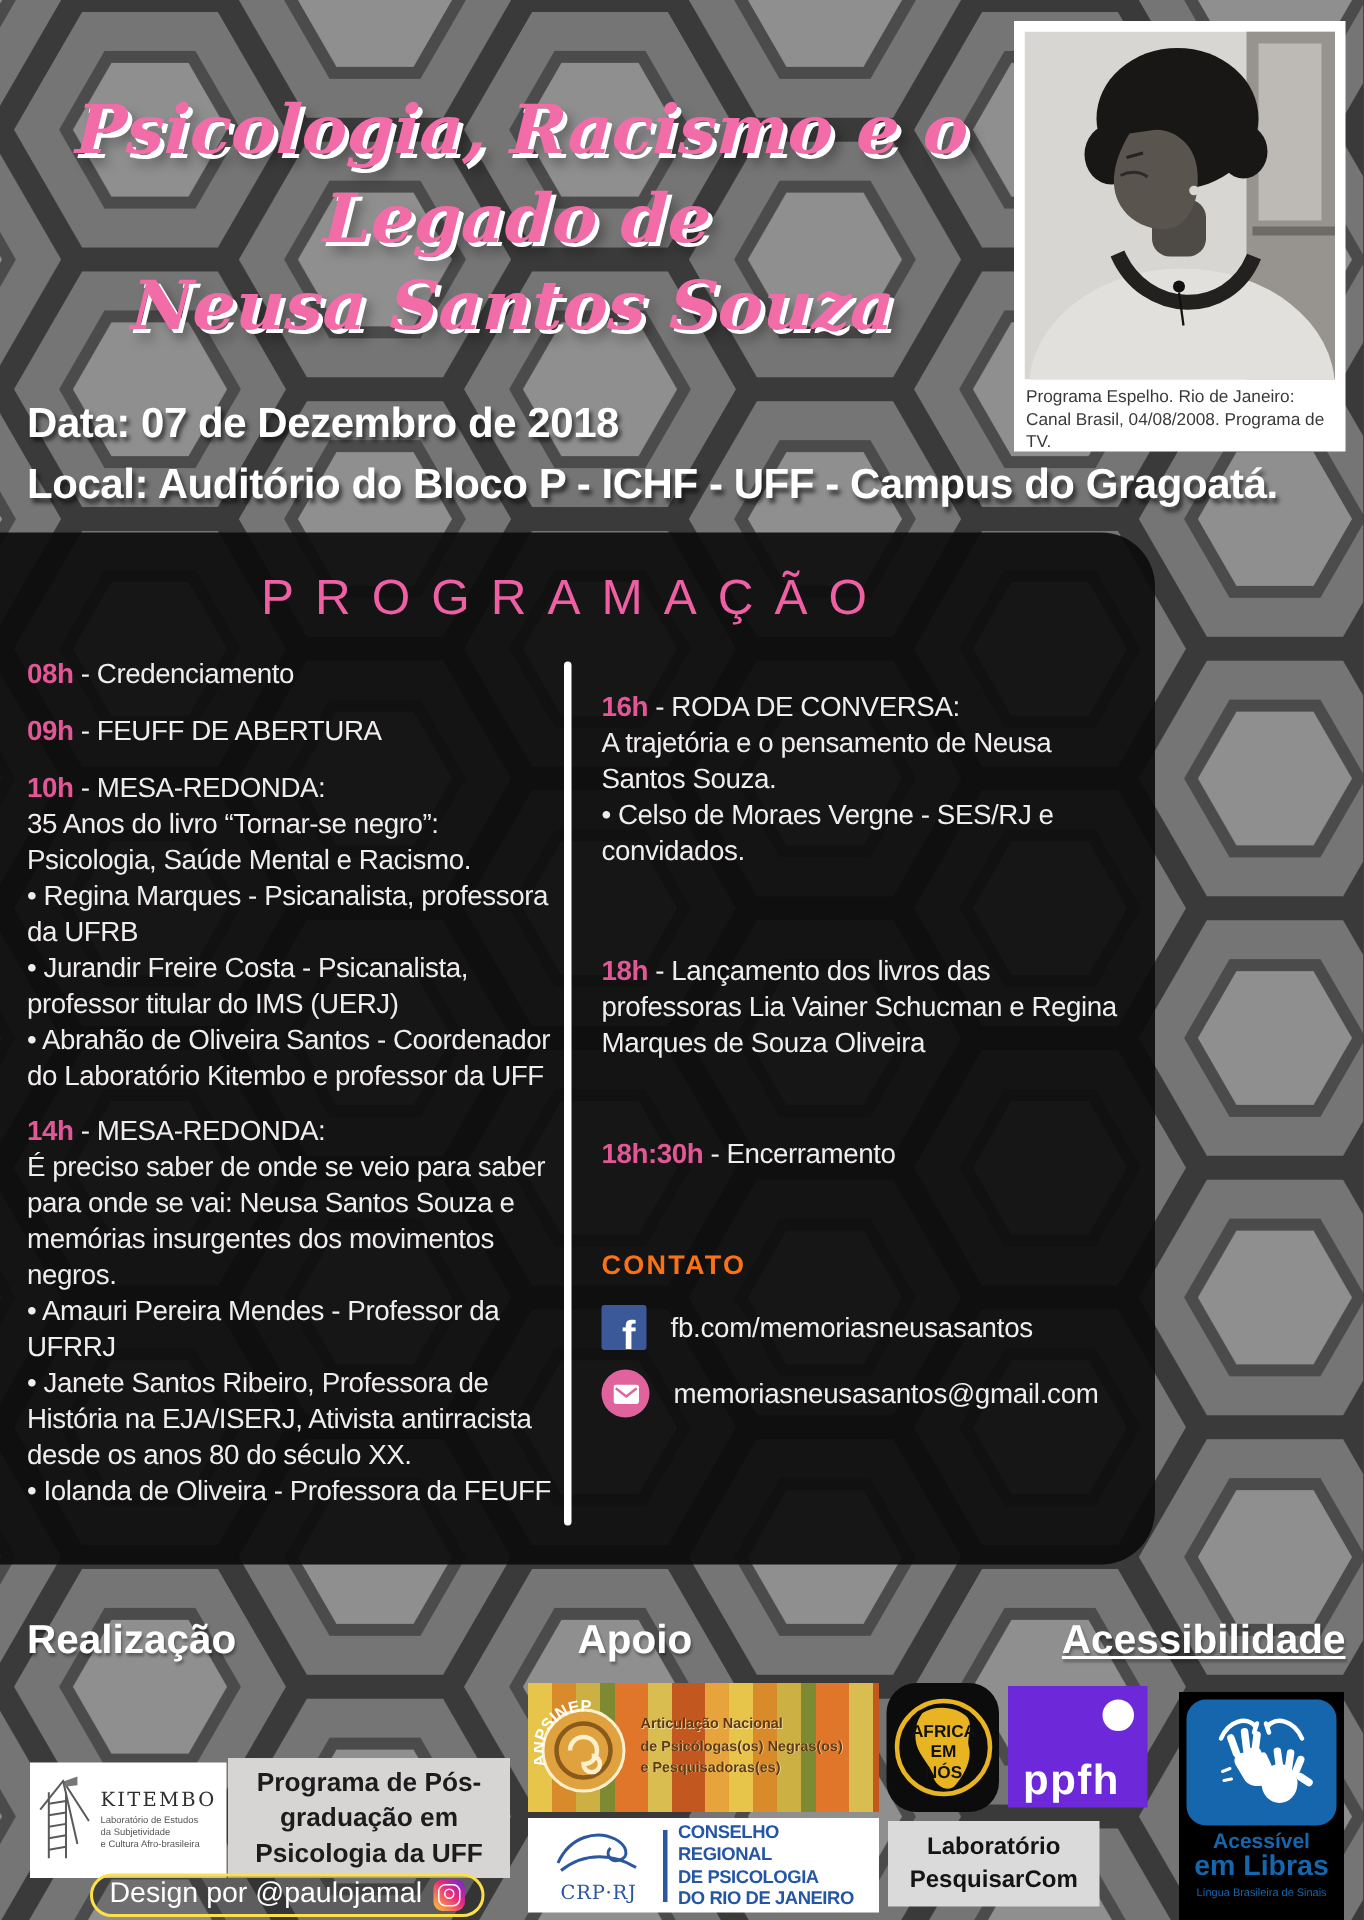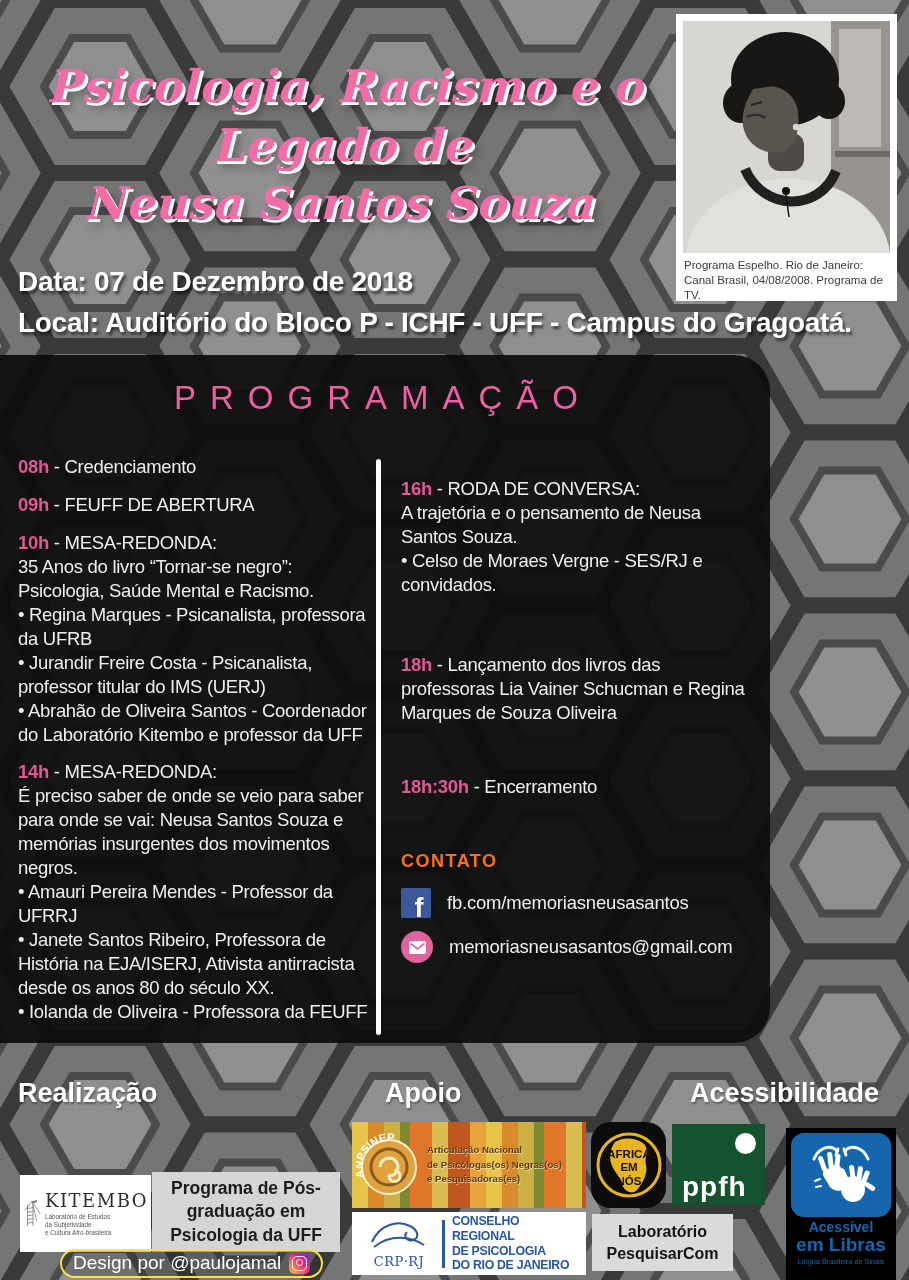--- a/index.html
+++ b/index.html
@@ -25,21 +25,21 @@
   .event-info { position:absolute; left:18px; top:262px; color:#ffffff; font-weight:bold;
     font-size:28px; line-height:1.45; letter-spacing:-0.3px;
     text-shadow:2px 3px 3px rgba(0,0,0,0.6); }
 
   
   .panel { position:absolute; left:0; top:355px; width:770px; height:688px;
     background:rgba(13,12,13,0.92); border-radius:0 36px 36px 0;
     box-sizing:border-box; padding:24px 22px 0 18px; }
   .panel-heading { margin:0; text-align:center; font-size:33px; letter-spacing:14px;
     color:#ee5fa3; font-weight:400; }
-  .columns { display:flex; margin-top:38px; }
+  .columns { display:flex; margin-top:20px; }
   .col-left { width:352px; flex:none; }
   .divider { width:5px; flex:none; background:#ffffff; border-radius:3px; height:576px; margin:4px 10px 0 6px; }
   .col-right { flex:1; padding-left:10px; }
 
   .sched { margin:0 0 14px 0; }
   .sched p { margin:0; font-size:18.5px; color:#f0eded; line-height:1.3; letter-spacing:-0.3px; }
   .time { color:#e25795; font-weight:bold; }
   .sched.block { margin-bottom:12px; }
   .sched.r1 { margin-top:22px; margin-bottom:56px; }
   .sched.r2 { margin-bottom:50px; }
@@ -53,43 +53,43 @@
     display:flex; align-items:flex-end; justify-content:center; overflow:hidden; }
   .fb-icon span { transform:translate(3px,4px); }
   .mail-icon { width:32px; height:32px; flex:none; border-radius:50%; background:#e0639e;
     display:flex; align-items:center; justify-content:center; }
 
   
   .f-head { position:absolute; margin:0; color:#ffffff; font-weight:bold; font-size:27px;
     text-shadow:1px 2px 2px rgba(0,0,0,0.35); }
   .h-real  { left:18px;  top:1078px; }
   .h-apoio { left:385px; top:1078px; }
-  .h-acess { right:30px; top:1078px; }
+  .h-acess { right:12px; top:1078px;text-decoration:underline; }
 
   .kitembo-box { position:absolute; left:20px; top:1175px; width:131px; height:77px;
     background:#ffffff; box-sizing:border-box; display:flex; align-items:center; padding:4px 3px; gap:2px; }
-  .kitembo-name { font-family:"DejaVu Serif", serif; font-size:18px; letter-spacing:1.5px; color:#2e2e2e; }
+  .kitembo-name { font-family:"DejaVu Serif", serif; font-size:13px; letter-spacing:1.5px; color:#2e2e2e; }
   .kitembo-sub { font-size:6.3px; color:#555; line-height:1.3; margin-top:2px; }
 
   .ppg-box { position:absolute; left:152px; top:1172px; width:188px; height:80px;
     background:#d7d4d4; display:flex; flex-direction:column; justify-content:center;
     text-align:center; font-weight:bold; color:#1c1c1c; font-size:17.5px; line-height:1.32; }
 
   .anp-box { position:absolute; left:352px; top:1122px; width:234px; height:86px;
     display:flex; align-items:center; box-sizing:border-box; padding:4px;
     background:repeating-linear-gradient(90deg,
       #e7c44a 0 16px, #d98a2b 16px 32px, #cdb044 32px 48px, #7e8a32 48px 58px,
       #e0762a 58px 80px, #d9bd50 80px 96px, #c2571f 96px 118px, #e8a43c 118px 134px); }
   .anp-text { font-size:9.6px; color:#5f3a12; font-weight:bold; line-height:1.55; margin-left:5px;
     text-shadow:0.5px 0.5px 0 rgba(255,245,210,0.75); }
 
   .africa-box { position:absolute; left:591px; top:1122px; width:75px; height:86px;
     background:#0c0c0c; display:flex; align-items:center; justify-content:center;border-radius:20px; }
 
-  .ppfh-box { position:absolute; left:672px; top:1124px; width:93px; height:81px; background:#14532d; }
+  .ppfh-box { position:absolute; left:672px; top:1124px; width:93px; height:81px; background:#6d28d9; }
   .ppfh-circle { position:absolute; right:9px; top:9px; width:21px; height:21px; border-radius:50%; background:#ffffff; }
   .ppfh-text { position:absolute; left:10px; bottom:2px; color:#ffffff; font-size:28px; font-weight:bold; letter-spacing:1px; }
 
   .crp-box { position:absolute; left:352px; top:1212px; width:234px; height:63px; background:#ffffff;
     display:flex; align-items:center; box-sizing:border-box; padding:3px 6px; }
   .crp-left { width:82px; flex:none; text-align:center; }
   .crp-name { font-family:"DejaVu Serif", serif; font-size:13px; color:#2b56a0; letter-spacing:0.5px; }
   .crp-bar { width:3px; height:48px; background:#2b56a0; margin:0 7px 0 2px; flex:none; }
   .crp-lines { font-size:12.3px; font-weight:bold; color:#2456a4; line-height:1.2; letter-spacing:-0.3px; }
 

